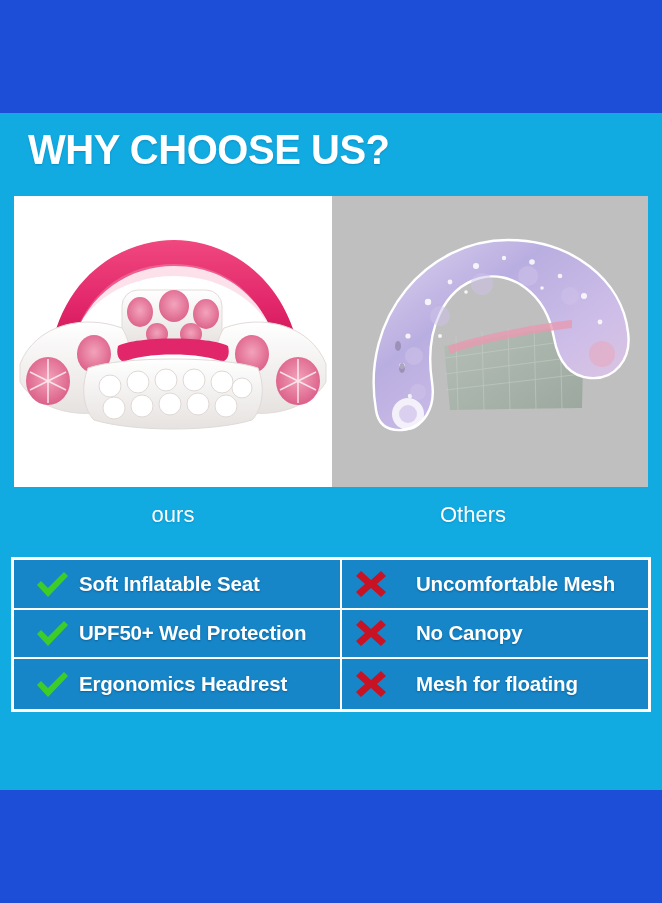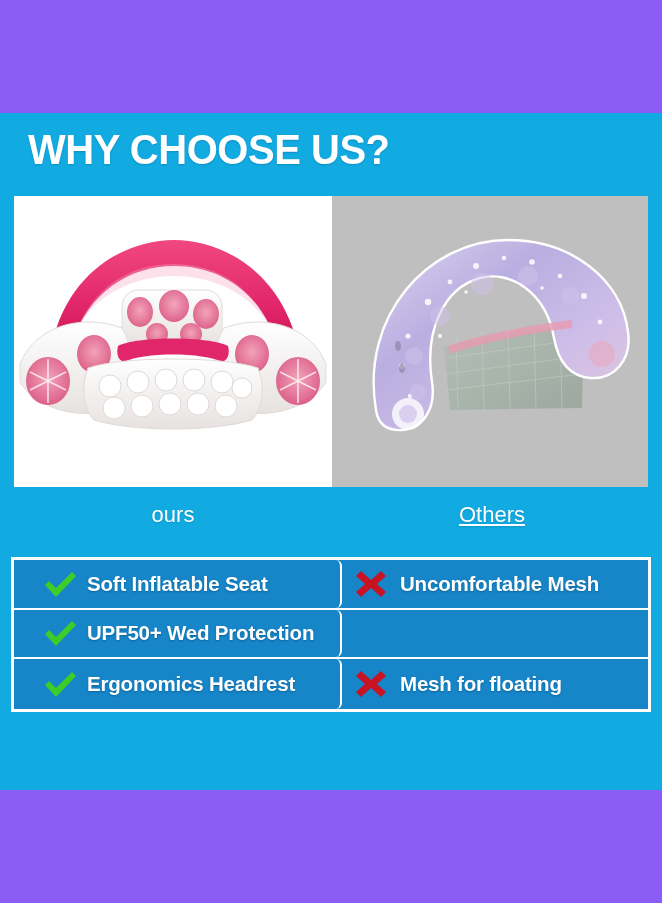--- a/index.html
+++ b/index.html
@@ -11,21 +11,21 @@
     width: 662px;
     height: 903px;
     font-family: "Liberation Sans", sans-serif;
     overflow: hidden;
   }
 
   #root {
     position: relative;
     width: 662px;
     height: 903px;
-    background: #8b5cf6;
+    background: #1d4ed8;
   }
 
   
   .panel {
     position: absolute;
     left: 0;
     top: 113px;
     width: 662px;
     height: 677px;
     background: #11abe2;
@@ -93,24 +93,23 @@
     font-weight: normal;
     white-space: nowrap;
     text-shadow: 0 1px 2px rgba(0, 70, 110, 0.25);
   }
   .caption-ours {
     left: 0;
     width: 318px;
     text-align: center;
   }
   .caption-others {
-    left: 320px;
+    left: 301px;
     width: 316px;
     text-align: center;
-    text-decoration: underline;
   }
 
   
   .table {
     position: absolute;
     left: 11px;
     top: 557px;
     width: 640px;
     height: 155px;
     border: 3px solid #ffffff;
@@ -130,22 +129,21 @@
     display: flex;
     align-items: center;
     box-sizing: border-box;
     height: 100%;
     background: #1686c8;
     overflow: hidden;
   }
   .cell-pro {
     width: 328px;
     border-right: 2px solid #ffffff;
-    padding-left: 27px;
-    border-radius: 6px;
+    padding-left: 19px;
   }
   .cell-con {
     width: 306px;
     padding-left: 10px;
   }
   .mark {
     flex: 0 0 auto;
     width: 38px;
     height: 34px;
     display: block;
@@ -153,21 +151,21 @@
   .cell-label {
     font-size: 20.5px;
     font-weight: bold;
     color: #ffffff;
     white-space: nowrap;
     letter-spacing: -0.2px;
     margin-left: 8px;
     text-shadow: 0 1px 2px rgba(0, 55, 95, 0.45);
   }
   .cell-con .cell-label {
-    margin-left: 10px;
+    margin-left: 26px;
   }
 </style>
 </head>
 <body>
 
 <div id="root">
 
   <div class="panel"></div>
 
   <div class="title">WHY CHOOSE US?</div>
@@ -333,20 +331,26 @@
       </div>
     </div>
 
     <div class="row">
       <div class="cell cell-pro">
         <svg class="mark" viewBox="0 0 38 34">
           <path d="M4 18 L8 14 L15 21 L31 5 L35 9 L15 30 Z" fill="#3ecd28"></path>
         </svg>
         <span class="cell-label">UPF50+ Wed Protection</span>
       </div>
+      <div class="cell cell-con">
+        <svg class="mark" viewBox="0 0 38 34">
+          <path d="M9 4 L19 13 L29 4 L34 9 L25 17 L34 25 L29 30 L19 21 L9 30 L4 25 L13 17 L4 9 Z" fill="#c71324"></path>
+        </svg>
+        <span class="cell-label">No Canopy</span>
+      </div>
     </div>
 
     <div class="row">
       <div class="cell cell-pro">
         <svg class="mark" viewBox="0 0 38 34">
           <path d="M4 18 L8 14 L15 21 L31 5 L35 9 L15 30 Z" fill="#3ecd28"></path>
         </svg>
         <span class="cell-label">Ergonomics Headrest</span>
       </div>
       <div class="cell cell-con">

